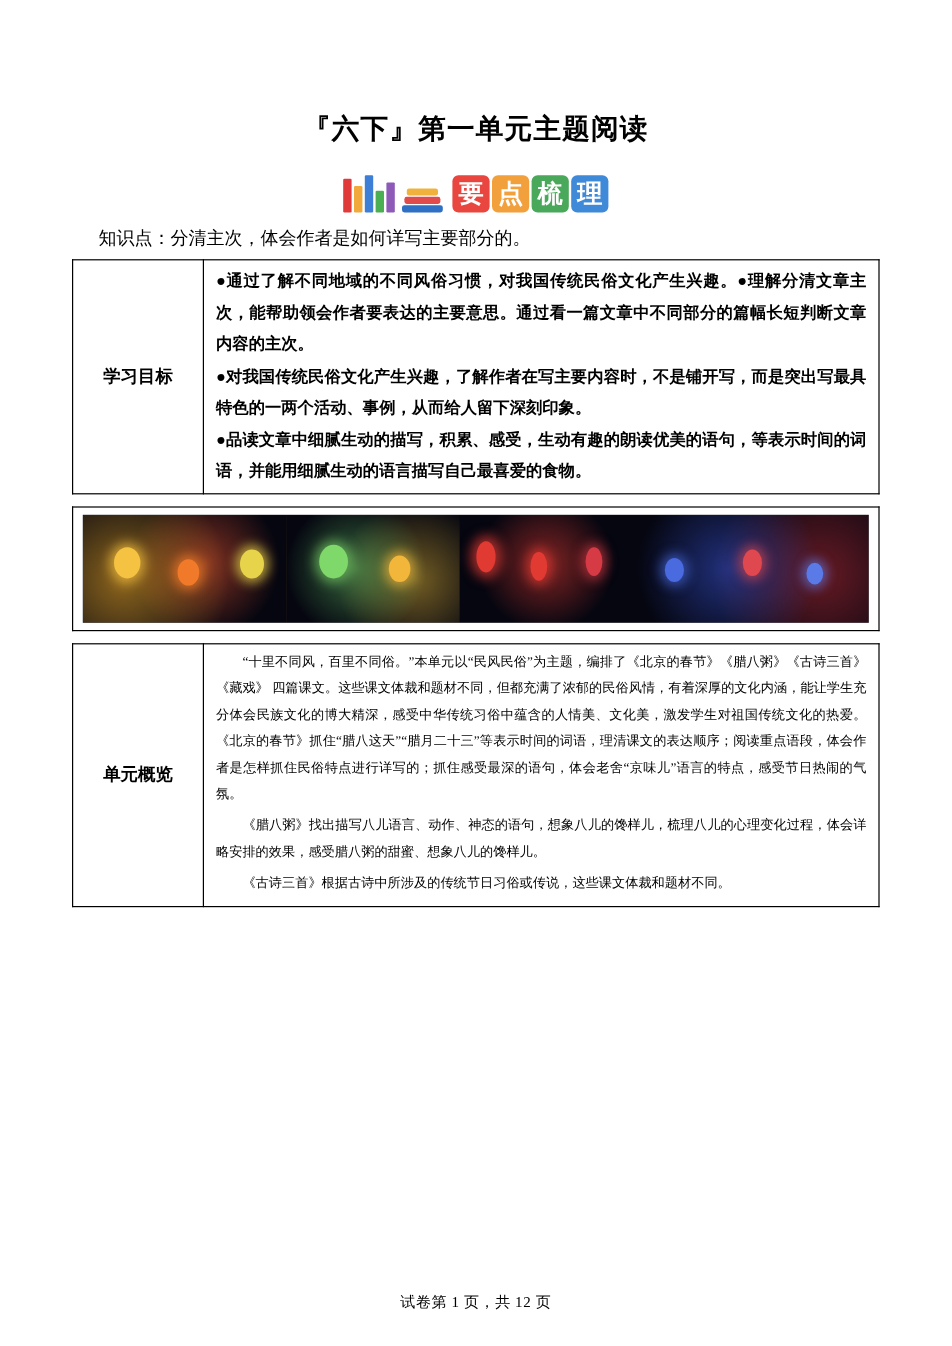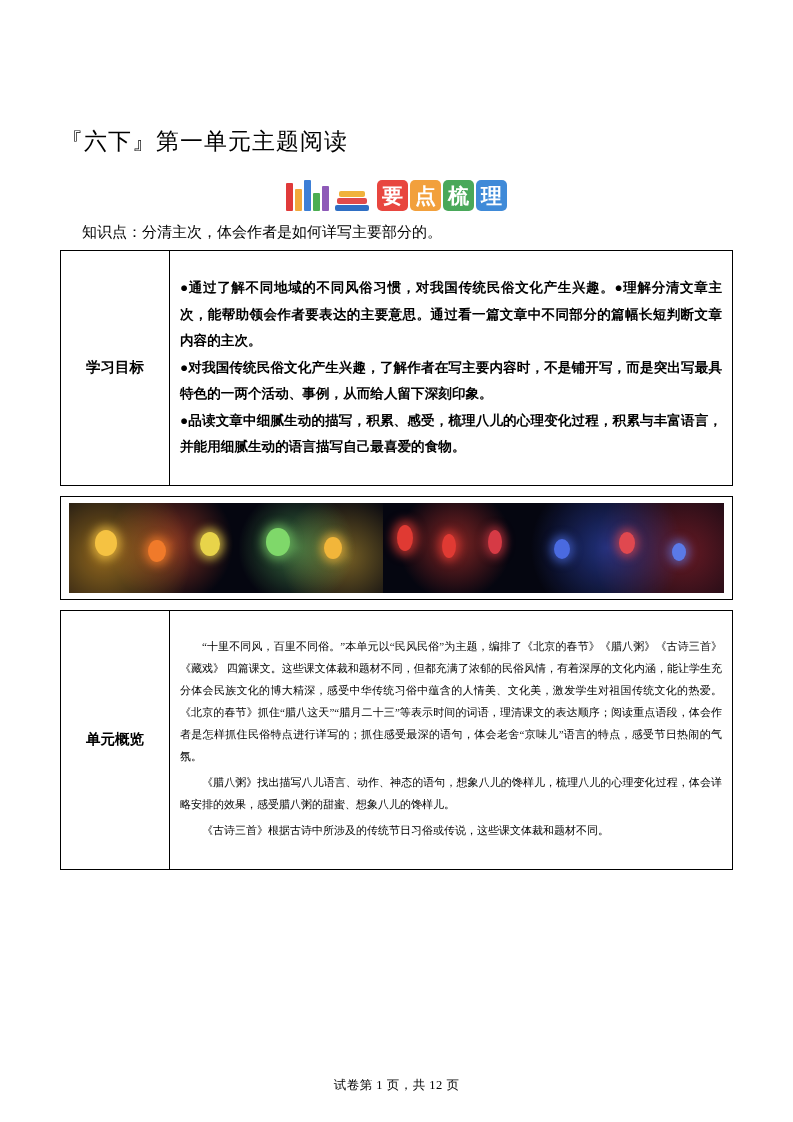--- a/index.html
+++ b/index.html
@@ -16,24 +16,25 @@
     overflow: hidden;
   }
   .page {
     width: 793px;
     height: 1122px;
     box-sizing: border-box;
     padding: 92px 60px 40px 60px;
     position: relative;
   }
   .doc-title {
+    text-align: center;
     font-size: 23px;
-    font-weight: normal;
+    font-weight: bold;
     letter-spacing: 1px;
-    margin: 34px 0 10px 0;
+    margin: 0 0 10px 0;
     font-family: "Liberation Serif", "DejaVu Serif", serif;
   }
   .banner {
     display: flex;
     justify-content: center;
     align-items: flex-end;
     gap: 2px;
     height: 44px;
     margin: 4px 0 12px 0;
   }
@@ -91,21 +92,21 @@
     margin: 6px 0 8px 22px;
   }
   table.block {
     border-collapse: collapse;
     width: 100%;
     table-layout: fixed;
   }
   table.block td {
     border: 1px solid #000000;
     vertical-align: middle;
-    padding: 24px 10px;
+    padding: 4px 10px;
   }
   td.label {
     width: 88px;
     text-align: center;
     font-weight: bold;
     font-size: 14.5px;
     padding: 8px 4px;
   }
   td.body {
     font-size: 13.6px;
@@ -184,21 +185,21 @@
 
   <div class="kp">知识点：分清主次，体会作者是如何详写主要部分的。</div>
 
   <table class="block">
     <tbody>
         <tr>
       <td class="label">学习目标</td>
       <td class="body">
         <p>●通过了解不同地域的不同风俗习惯，对我国传统民俗文化产生兴趣。●理解分清文章主次，能帮助领会作者要表达的主要意思。通过看一篇文章中不同部分的篇幅长短判断文章内容的主次。</p>
         <p>●对我国传统民俗文化产生兴趣，了解作者在写主要内容时，不是铺开写，而是突出写最具特色的一两个活动、事例，从而给人留下深刻印象。</p>
-        <p>●品读文章中细腻生动的描写，积累、感受，梳理八儿的心理变化过程，积累与丰富语言，并能用细腻生动的语言描写自己最喜爱的食物。</p>
+        <p>●品读文章中细腻生动的描写，积累、感受，生动有趣的朗读优美的语句，等表示时间的词语，并能用细腻生动的语言描写自己最喜爱的食物。</p>
       </td>
     </tr>
   </tbody>
     </table>
 
   <div class="spacer-10"></div>
 
   <table class="block">
     <tbody>
         <tr>

